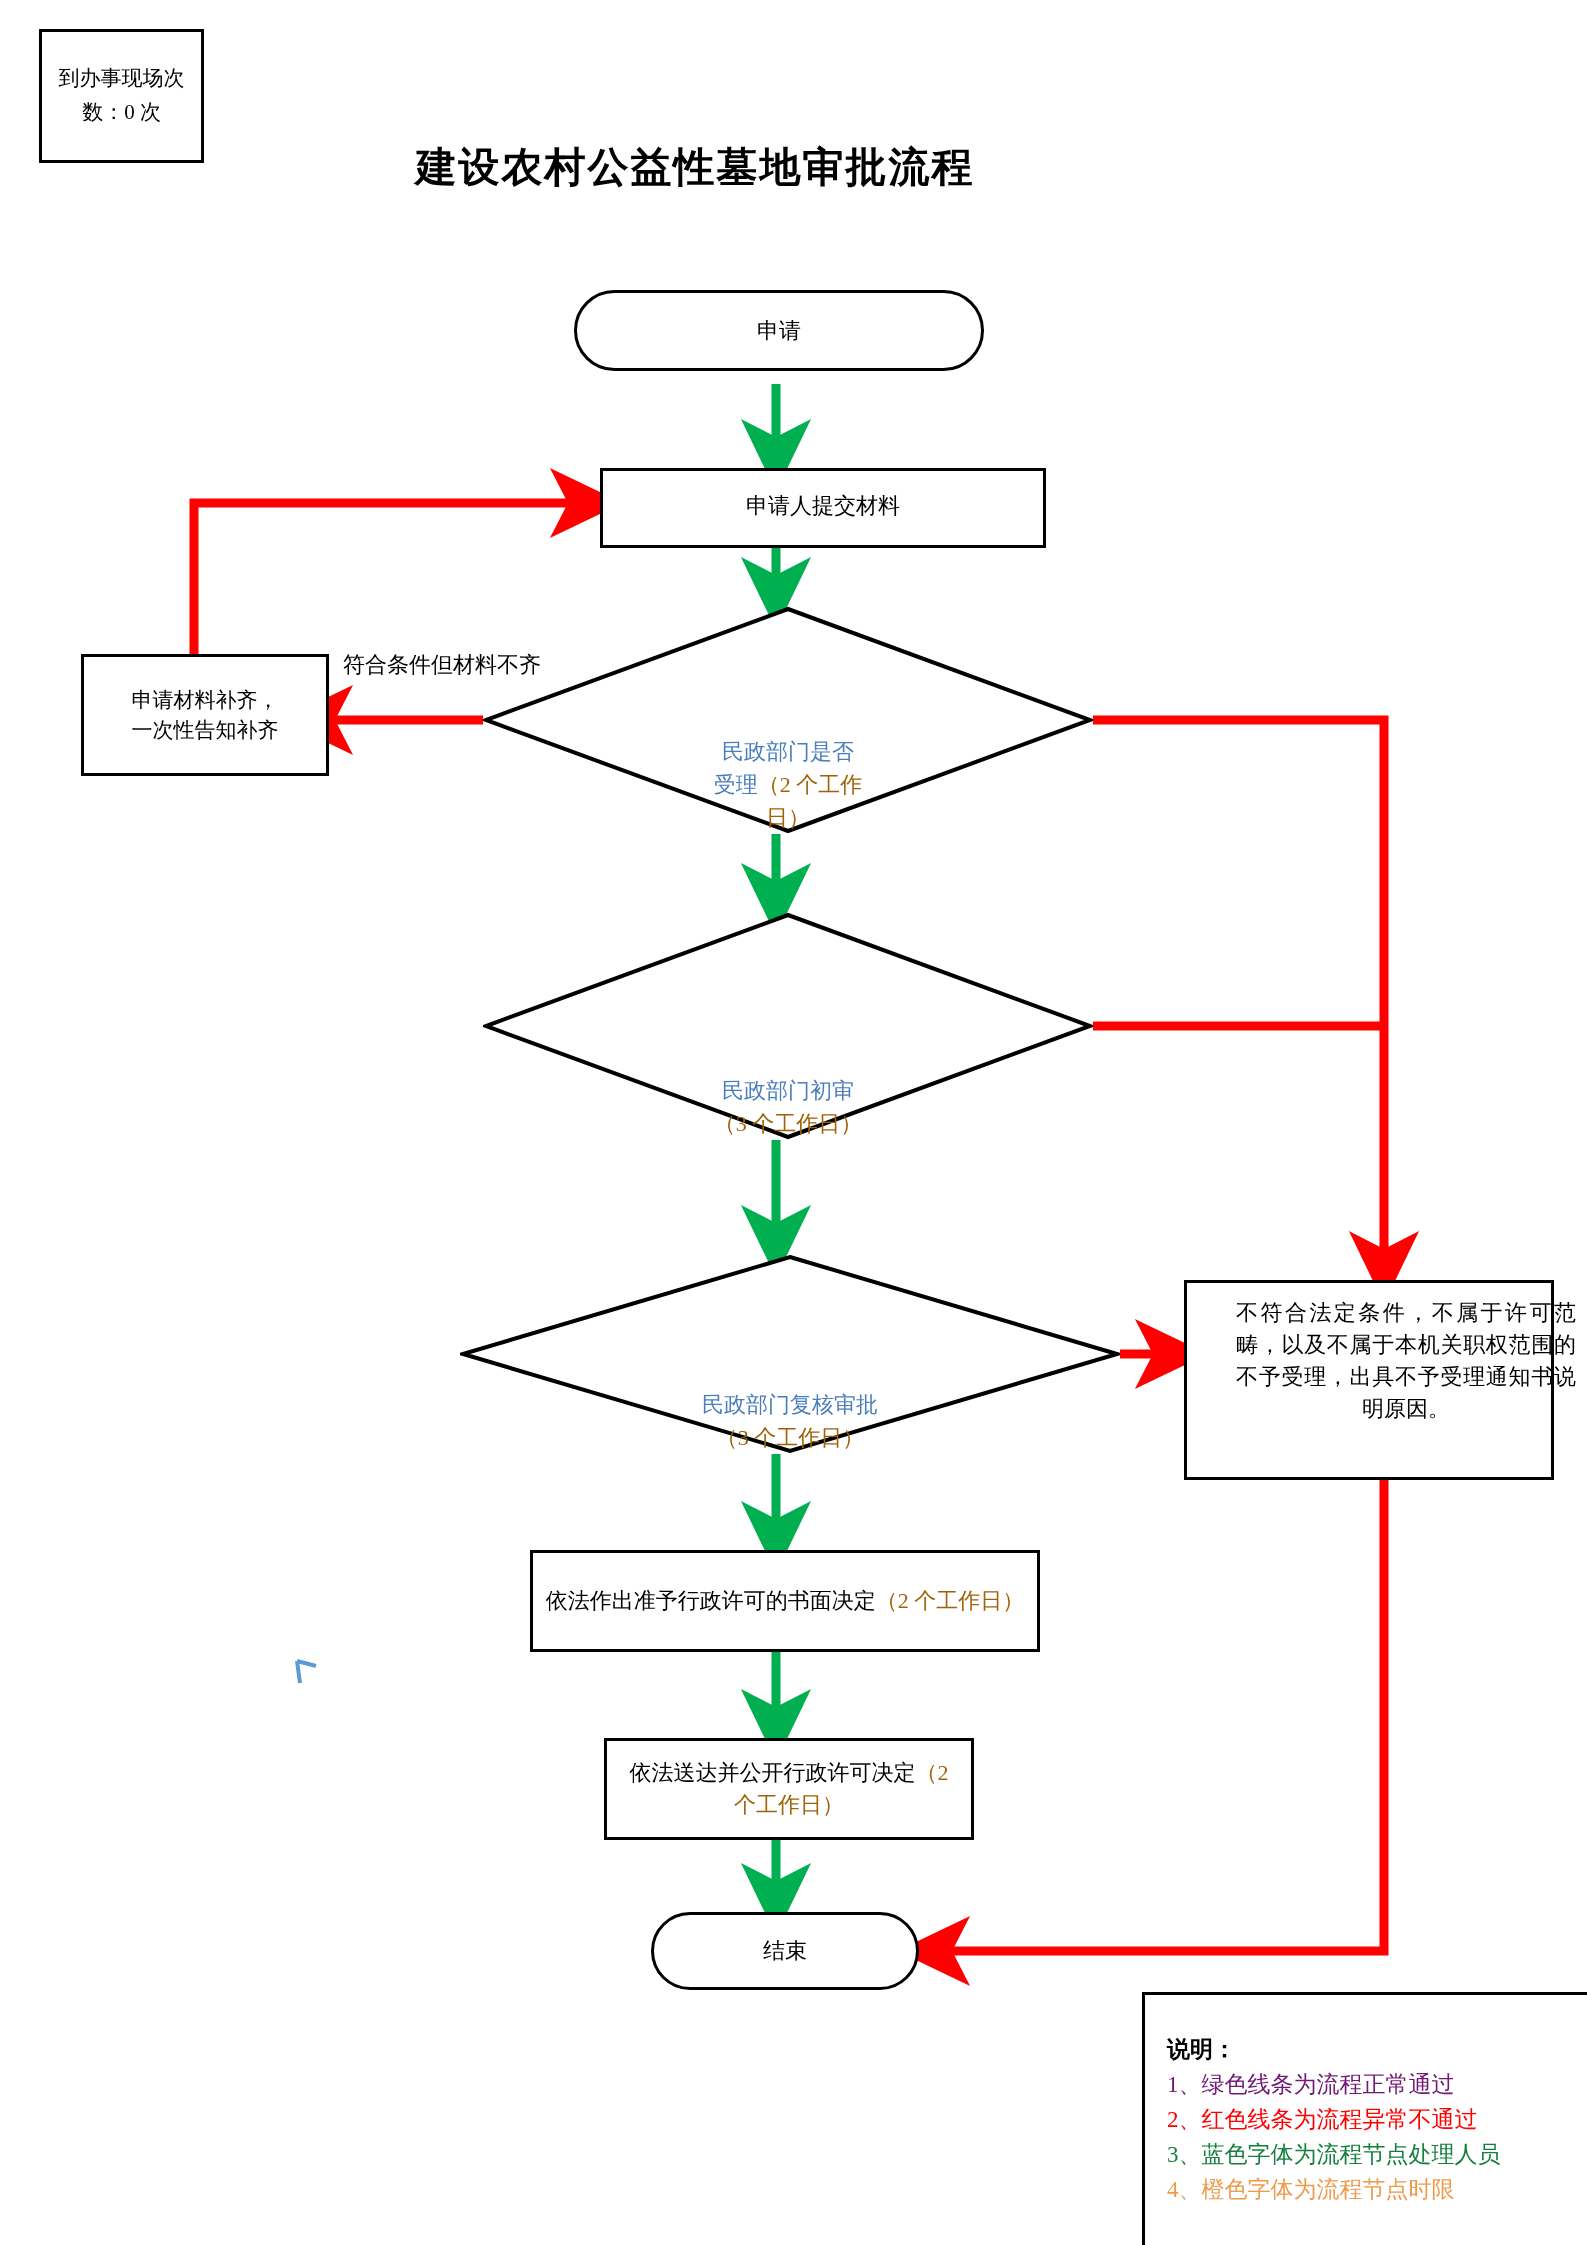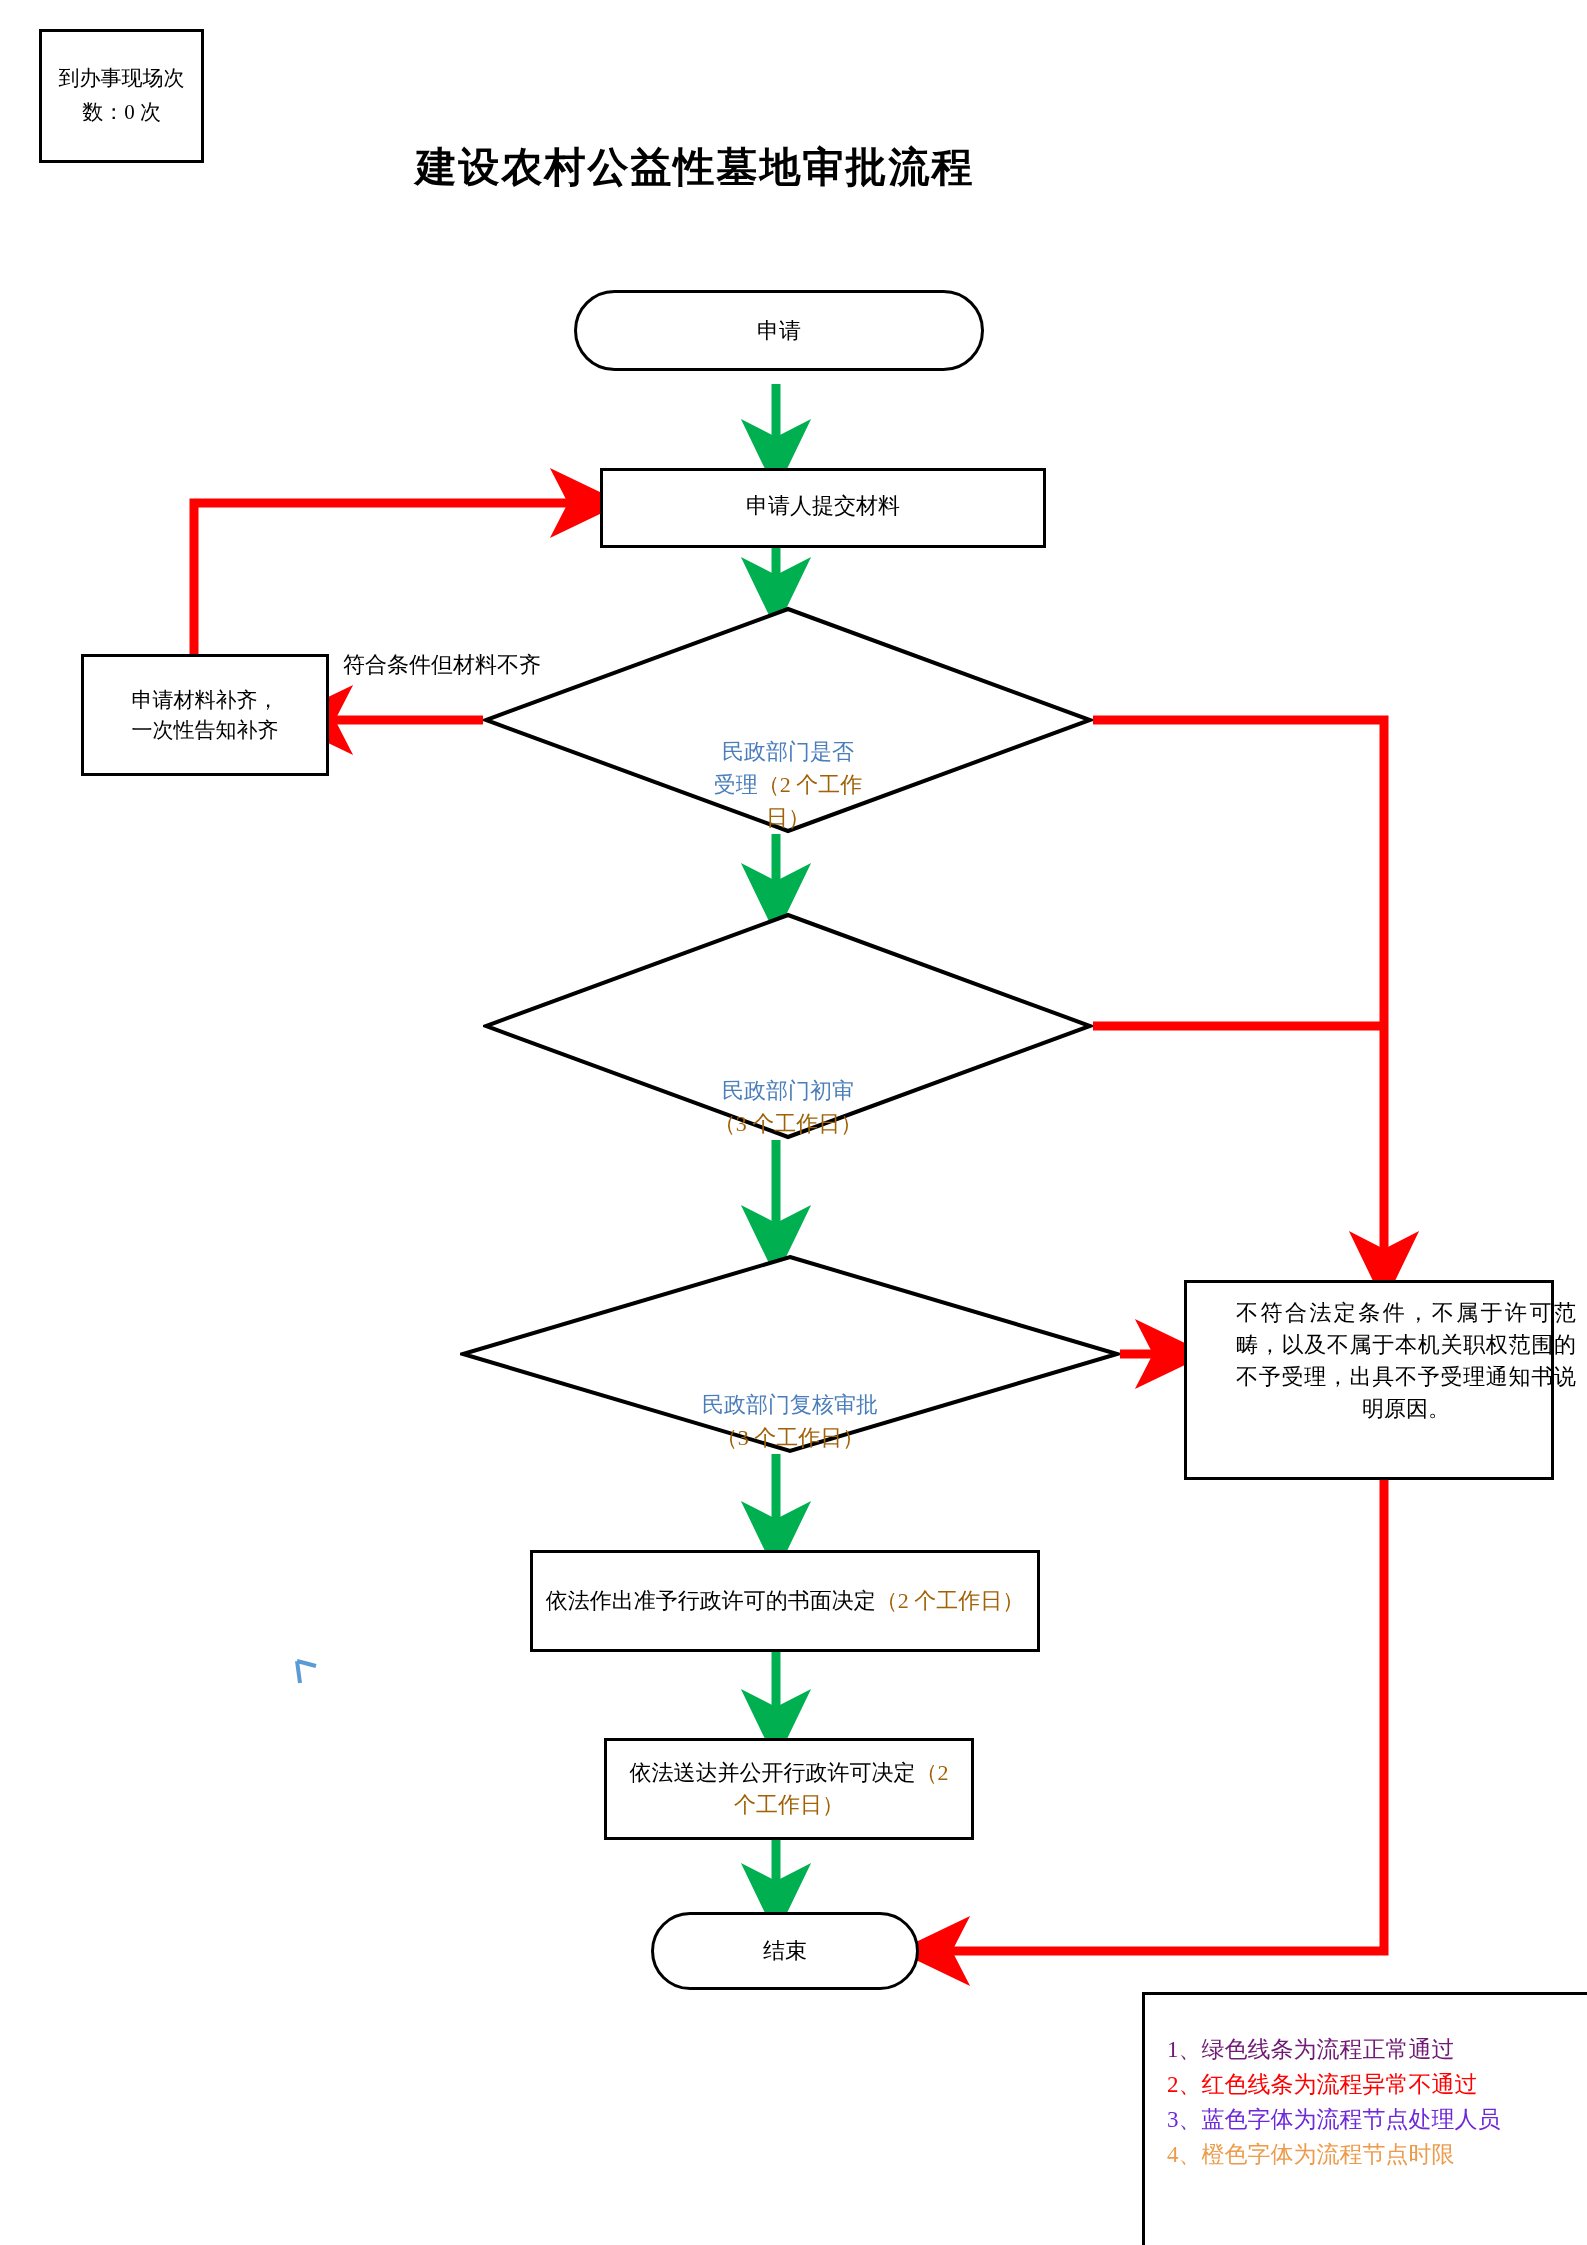--- a/index.html
+++ b/index.html
@@ -60,21 +60,21 @@
     justify-content: flex-end;
     text-align: center;
     flex-direction: column;
     line-height: 1.5;
     font-family: Liberation Serif, serif;
   }
   .blue  { color: #4a7ebb; }
   .orange{ color: #a16207; margin-top: 25px; }
   .green-t { color: #701a75; }
   .red-t { color: #ff0000; }
-  .blue-t { color: #6d28d9; }
+  .blue-t { color: #15803d; }
   .orange-t { color: #ed9b4b; }
 
   
   #visit-box {
     position: absolute;
     left: 39px;
     top: 29px;
     width: 159px;
     height: 128px;
     border: 3px solid #000;
@@ -300,20 +300,21 @@
     <div>
       <span>依法送达并公开行政许可决定</span><span class="orange">（2 个工作日）</span>
     </div>
   </div>
 
   <div class="node terminal" id="n-end">
     <span>结束</span>
   </div>
 
   <div id="legend">
+    <div class="lg-title lg-row">说明：</div>
     <div class="lg-row green-t"><span>1、</span><span>绿色线条为流程正常通过</span></div>
     <div class="lg-row red-t"><span>2、</span><span>红色线条为流程异常不通过</span></div>
     <div class="lg-row blue-t"><span>3、</span><span>蓝色字体为流程节点处理人员</span></div>
     <div class="lg-row orange-t"><span>4、</span><span>橙色字体为流程节点时限</span></div>
   </div>
 
   <svg id="cursor-mark" viewBox="0 0 30 34">
     <path d="M3,3 L22,8 M3,3 L6,25" stroke="#5b9bd5" stroke-width="4" fill="none" stroke-linecap="butt"></path>
   </svg>
 

